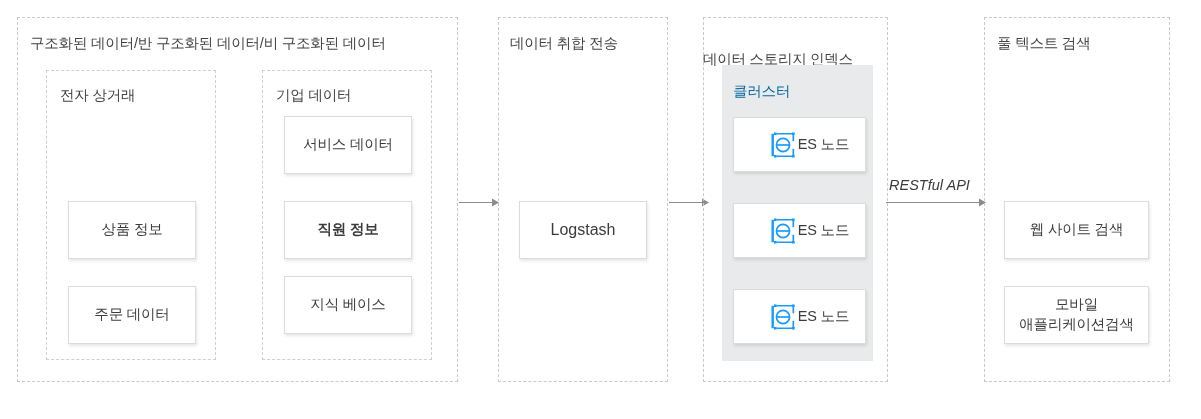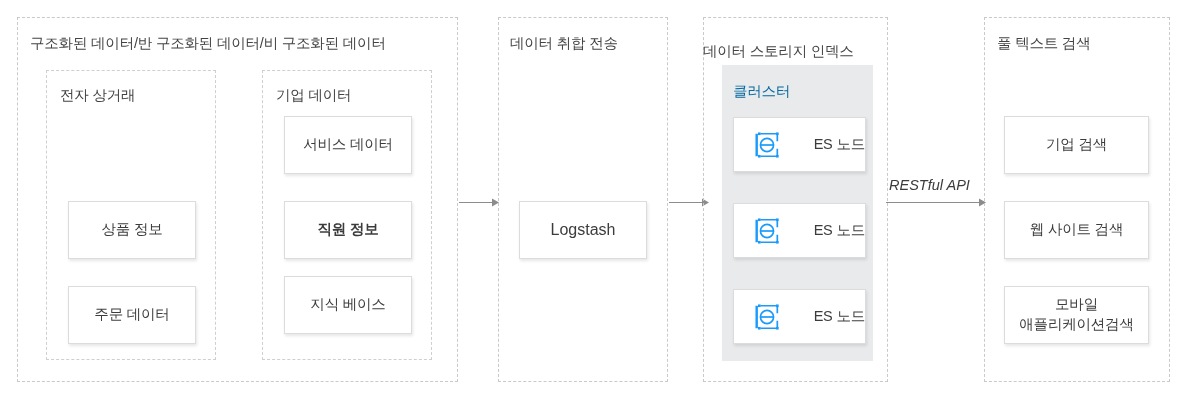--- a/index.html
+++ b/index.html
@@ -84,21 +84,21 @@
     position: absolute;
     font-size: 14.5px;
     color: #0369a1;
     letter-spacing: -0.2px;
     white-space: nowrap;
     line-height: 1;
   }
 
   
   .card.es-node {
-    justify-content: space-between;
+    justify-content: center;
     padding-left: 18px;
     gap: 0;
   }
   .es-icon {
     width: 30px;
     height: 30px;
     flex: 0 0 30px;
     display: block;
   }
 
@@ -159,21 +159,21 @@
   <div class="card" style="left:519px; top:201px; width:128px; height:58px;">
     <span class="card-label latin">Logstash</span>
   </div>
 
   <svg class="arrow" style="left:669px; top:198px; width:40px; height:9px;" viewBox="0 0 40 9" xmlns="http://www.w3.org/2000/svg">
     <line x1="0" y1="4.5" x2="33" y2="4.5" stroke="#8c8c8c" stroke-width="1.2"></line>
     <polygon points="33,0.5 40,4.5 33,8.5" fill="#8c8c8c"></polygon>
   </svg>
 
   <div class="stage" style="left:703px; top:17px; width:185px; height:365px;"></div>
-  <div class="stage-title" style="left:703px; top:44px;">데이터 스토리지 인덱스</div>
+  <div class="stage-title" style="left:703px; top:52px;font-family:Liberation Serif, serif;">데이터 스토리지 인덱스</div>
 
   <div class="cluster-panel" style="left:722px; top:65px; width:151px; height:296px;"></div>
   <div class="cluster-title" style="left:733px; top:84px;">클러스터</div>
 
   <div class="card es-node" style="left:733px; top:117px; width:133px; height:55px;">
     <svg class="es-icon" viewBox="0 0 32 32" xmlns="http://www.w3.org/2000/svg">
 
       <path d="M9 4 H27 V12" fill="none" stroke="#1a9bfc" stroke-width="1.8"></path>
       <path d="M27 20 V28 H9" fill="none" stroke="#1a9bfc" stroke-width="1.8"></path>
       <path d="M5 4 V28" fill="none" stroke="#1a9bfc" stroke-width="2.6"></path>
@@ -221,23 +221,20 @@
 
   <div class="arrow-label" style="left:889px; top:178px;font-style:italic;">RESTful API</div>
   <svg class="arrow" style="left:886px; top:198px; width:100px; height:9px;" viewBox="0 0 100 9" xmlns="http://www.w3.org/2000/svg">
     <line x1="0" y1="4.5" x2="93" y2="4.5" stroke="#8c8c8c" stroke-width="1.2"></line>
     <polygon points="93,0.5 100,4.5 93,8.5" fill="#8c8c8c"></polygon>
   </svg>
 
   <div class="stage" style="left:984px; top:17px; width:186px; height:365px;"></div>
   <div class="stage-title" style="left:997px; top:36px;">풀 텍스트 검색</div>
 
-  <div class="card" style="left:1004px; top:116px; width:145px; height:58px;">
-    <span class="card-label">기업 검색</span>
-  </div>
   <div class="card" style="left:1004px; top:201px; width:145px; height:58px;">
     <span class="card-label">웹 사이트 검색</span>
   </div>
   <div class="card" style="left:1004px; top:286px; width:145px; height:58px;">
     <span class="card-label">모바일
 애플리케이션검색</span>
   </div>
 
 </div>
 

